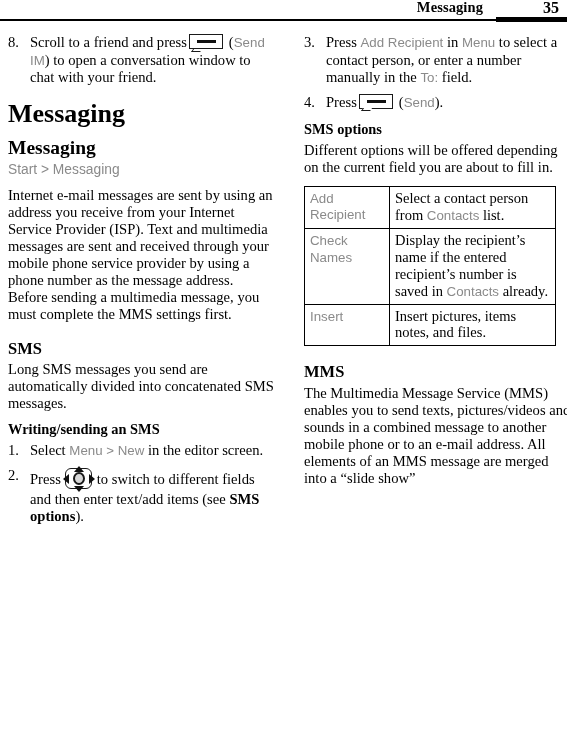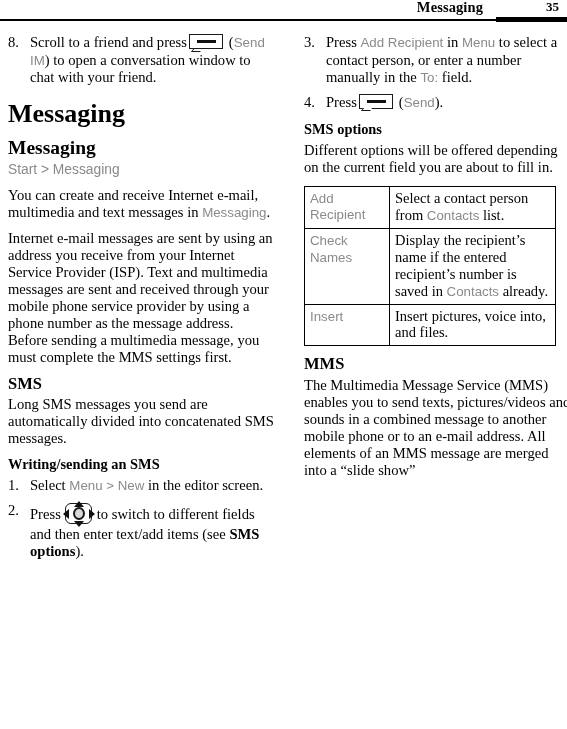--- a/index.html
+++ b/index.html
@@ -19,21 +19,21 @@
     position:absolute;left:0;top:0;width:567px;height:20px;
   }
   .hdr-title{
     position:absolute;right:84px;top:-1px;
     font-family:"Liberation Serif", serif;
     font-weight:bold;font-size:14.5px;letter-spacing:.1px;
   }
   .hdr-page{
     position:absolute;right:8px;top:-1px;
     font-family:"Liberation Serif", serif;
-    font-weight:bold;font-size:13px;
+    font-weight:bold;font-size:16px;
   }
   .rule-thin{
     position:absolute;left:0;top:19px;width:567px;height:1.6px;background:#000;
   }
   .rule-thick{
     position:absolute;left:496px;top:17px;width:71px;height:5px;background:#000;
   }
 
   
   .col{position:absolute;top:34px;width:268px;}
@@ -49,21 +49,21 @@
     margin:13px 0 11px 0;
   }
   h2.sec{
     font-family:"Liberation Serif", serif;
     font-weight:bold;font-size:19.5px;line-height:1.05;
     margin:2px 0 3px 0;
   }
   h3.sub{
     font-family:"Liberation Serif", serif;
     font-weight:bold;font-size:16.5px;line-height:1.05;
-    margin:9px 0 4px 0;
+    margin:17px 0 4px 0;
   }
   h4.subsub{
     font-family:"Liberation Serif", serif;
     font-weight:bold;font-size:14.4px;line-height:1.05;
     margin:10px 0 5px 0;
   }
   .ui{
     font-family:"Liberation Sans", sans-serif;
     color:#8a8a8a;font-size:13.3px;
   }
@@ -176,21 +176,20 @@
         <span class="num">8.</span><span>Scroll to a friend and press</span><span class="key-soft"><span class="box"></span><span class="bar"></span><span class="notch"></span></span><span>(</span><span class="ui">Send IM</span><span>) to open a conversation window to chat with your friend.</span>
       </li>
     </ol>
 
     <h1 class="chapter">Messaging</h1>
 
     <h2 class="sec">Messaging</h2>
 
     <div class="path">Start &gt; Messaging</div>
 
-    <p class="body"><span>You can create and receive Internet e-mail, multimedia and text messages in </span><span class="ui">Messaging</span><span>.</span></p>
 
     <p class="body">Internet e-mail messages are sent by using an address you receive from your Internet Service Provider (ISP). Text and multimedia messages are sent and received through your mobile phone service provider by using a phone number as the message address. Before sending a multimedia message, you must complete the MMS settings first.</p>
 
     <h3 class="sub">SMS</h3>
 
     <p class="body">Long SMS messages you send are automatically divided into concatenated SMS messages.</p>
 
     <h4 class="subsub">Writing/sending an SMS</h4>
 
     <ol class="steps">
@@ -224,21 +223,21 @@
         <tr>
           <td class="k">Add Recipient</td>
           <td class="v"><span>Select a contact person from </span><span class="ui">Contacts</span><span> list.</span></td>
         </tr>
         <tr>
           <td class="k">Check Names</td>
           <td class="v"><span>Display the recipient’s name if the entered recipient’s number is saved in </span><span class="ui">Contacts</span><span> already.</span></td>
         </tr>
         <tr>
           <td class="k">Insert</td>
-          <td class="v"><span>Insert pictures, voice into, and files.</span><span class="ui"></span><span></span></td>
+          <td class="v"><span>Insert pictures, items notes, and files.</span><span class="ui"></span><span></span></td>
         </tr>
       </tbody>
     </table>
 
     <h3 class="sub">MMS</h3>
 
     <p class="body">The Multimedia Message Service (MMS) enables you to send texts, pictures/videos and sounds in a combined message to another mobile phone or to an e-mail address. All elements of an MMS message are merged into a “slide show”</p>
 
   </div>
 

